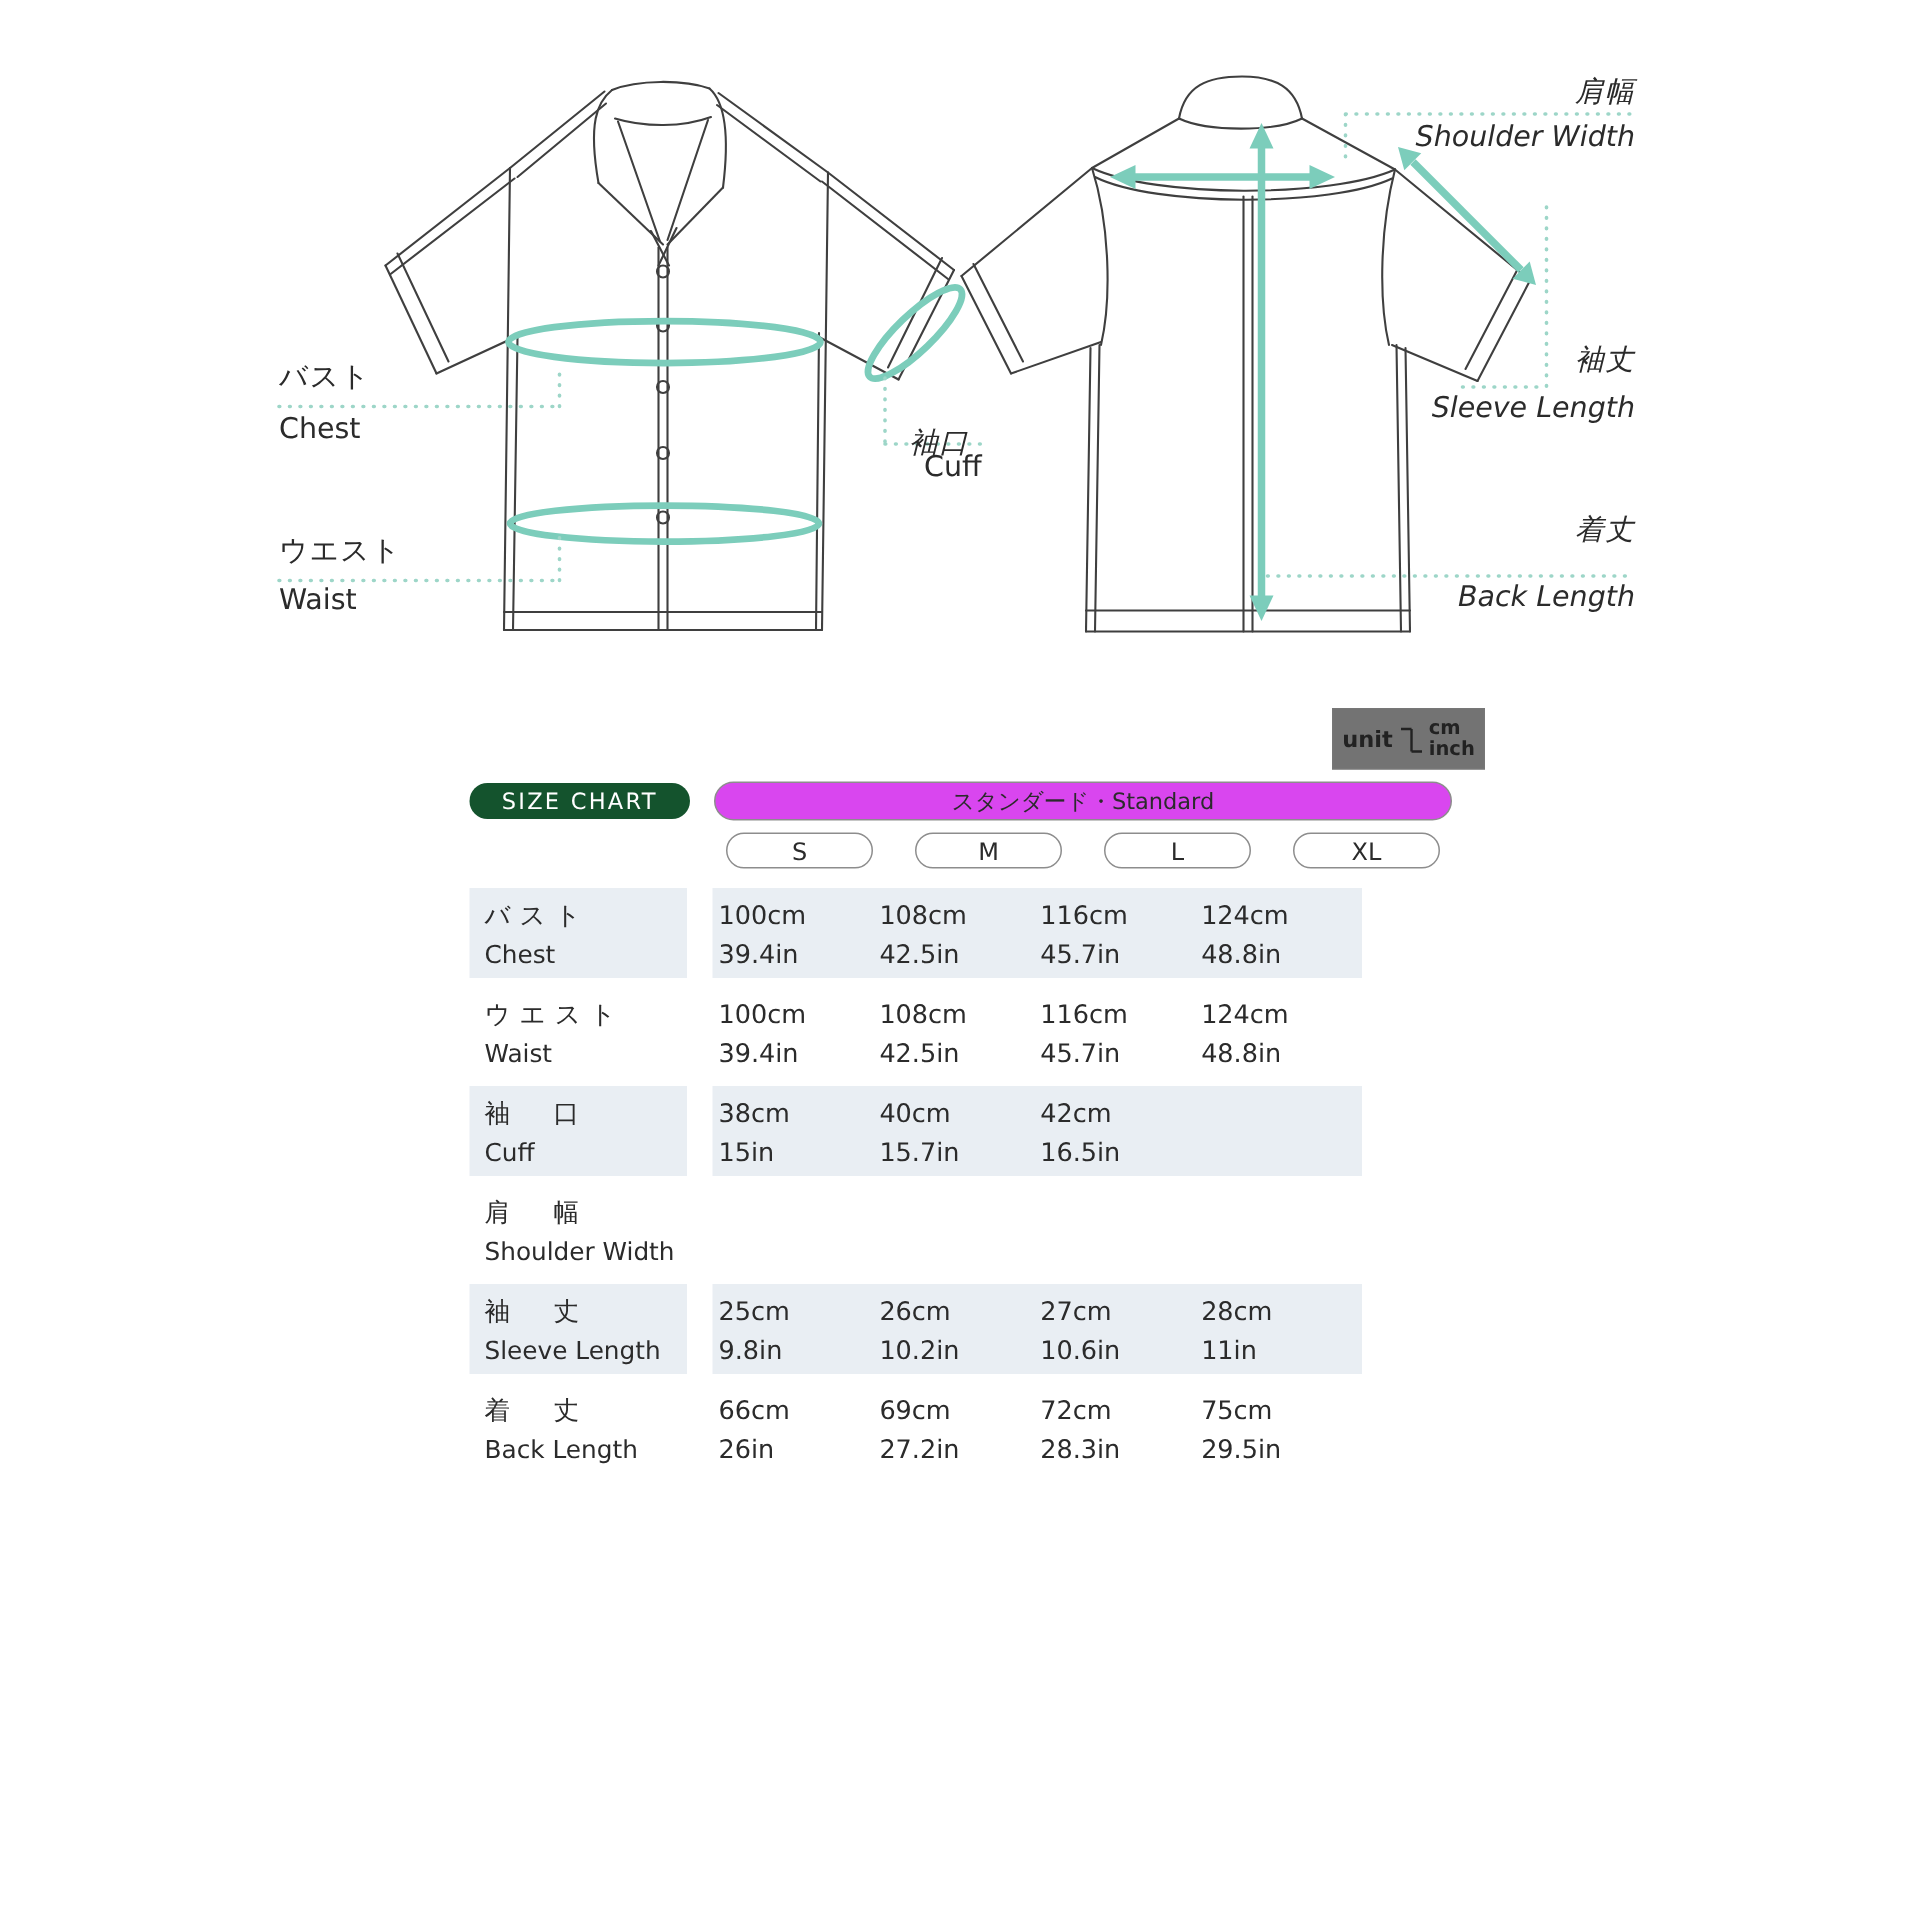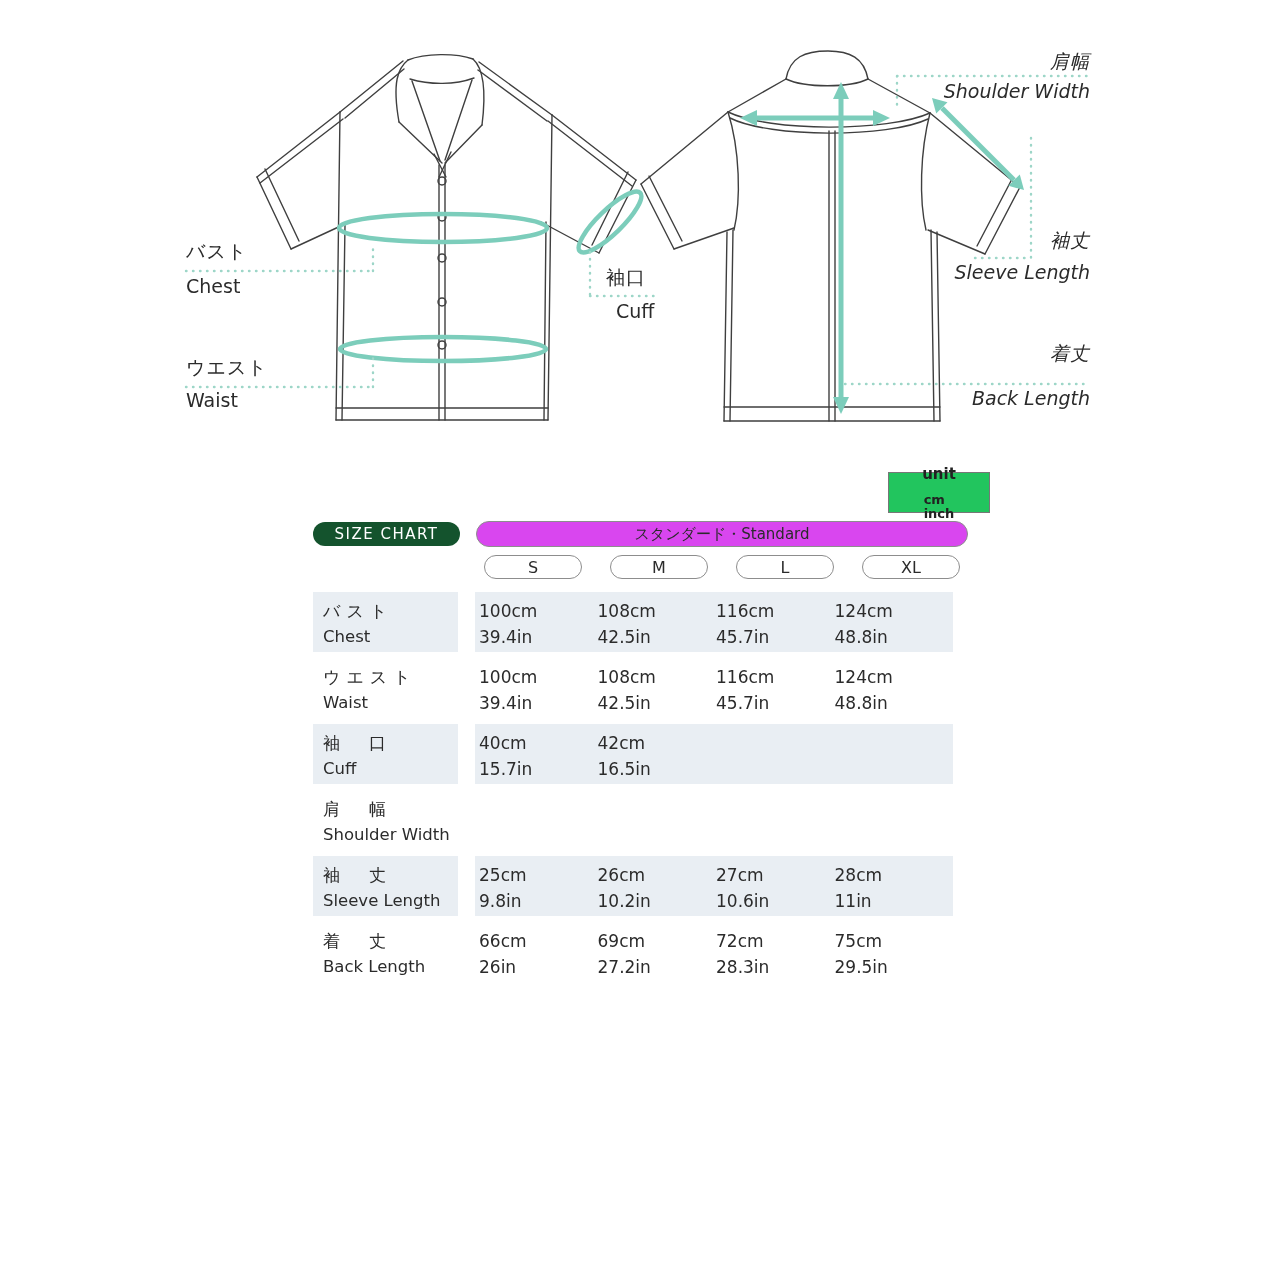--- a/index.html
+++ b/index.html
@@ -12,22 +12,22 @@
   .abs { position:absolute; }
 
   
   .dlabel { font-size:19px; line-height:22px; white-space:nowrap; }
   .dlabel.jp { letter-spacing:1px; }
   .ralign { text-align:right;font-style:italic; }
 
   
   .unit-box {
     left:888px; top:472px; width:102px; height:41px;
-    border:1.5px solid #777; background:#22c55e;
-    display:flex; align-items:center; justify-content:center; gap:5px;flex-direction:column;
+    border:1.5px solid #777; background:#737373;
+    display:flex; align-items:center; justify-content:center; gap:5px;
   }
   .unit-word { font-size:15px; font-weight:700; color:#222; }
   .unit-stack { font-size:13px; font-weight:700; color:#222; line-height:14px; }
 
   
   .sc-pill {
     left:313px; top:522px; width:147px; height:24px; border-radius:12px;
     background:#14532d; color:#ffffff; font-size:15px; letter-spacing:1.5px;
     display:flex; align-items:center; justify-content:center;
   }
@@ -44,21 +44,21 @@
     width:98px; height:24px; border-radius:12px; border:1.3px solid #8d8d8d;
     background:#fff; font-size:16px;
     display:flex; align-items:center; justify-content:center;
   }
 
   
   .table { left:313px; top:592px; width:655px; }
   .t-row { display:flex; height:60px; margin-bottom:6px; }
   .t-label { width:145px; padding:6px 0 0 10px; }
   .t-gap { width:17px; }
-  .t-values { width:478px; display:grid; grid-template-columns:1fr 1fr 1fr 1fr; padding:6px 0 0 4px; }
+  .t-values { width:433px; display:grid; grid-template-columns:1fr 1fr 1fr 1fr; padding:6px 0 0 4px; }
   .t-row.shade .t-label, .t-row.shade .t-values { background:#e9eef3; }
   .t-jp { font-size:17px; line-height:26px; letter-spacing:6px; white-space:nowrap; }
   .t-en { font-size:16.5px; line-height:25px; white-space:nowrap; }
   .v-cm, .v-in { font-size:17px; line-height:26px; }
 
   svg.diagram { position:absolute; left:0; top:0; }
   .shirt-line { stroke:#3f3f3f; stroke-width:1.4; fill:none; stroke-linejoin:round; stroke-linecap:round; }
   .teal { stroke:#7ccdbb; fill:none; }
   .teal-fill { fill:#7ccdbb; stroke:none; }
   .dots { stroke:#9dd6c8; stroke-width:2.4; fill:none; stroke-dasharray:0.5 6.5; stroke-linecap:round; }
@@ -180,21 +180,21 @@
       <path class="dots" d="M845,384 L1090,384"></path>
     </g>
   </svg>
 
   <div class="abs dlabel jp" style="left:186px; top:240px;">バスト</div>
   <div class="abs dlabel" style="left:186px; top:275px;">Chest</div>
 
   <div class="abs dlabel jp" style="left:186px; top:356px;">ウエスト</div>
   <div class="abs dlabel" style="left:186px; top:389px;">Waist</div>
 
-  <div class="abs dlabel jp" style="left:606px; top:266px;">袖口</div>
+  <div class="abs dlabel jp" style="left:606px; top:284px;font-style:italic;">袖口</div>
   <div class="abs dlabel" style="left:616px; top:300px;">Cuff</div>
 
   <div class="abs dlabel jp ralign" style="right:190px; top:50px;">肩幅</div>
   <div class="abs dlabel ralign" style="right:190px; top:80px;">Shoulder Width</div>
 
   <div class="abs dlabel jp ralign" style="right:190px; top:229px;text-align:center;">袖丈</div>
   <div class="abs dlabel ralign" style="right:190px; top:261px;">Sleeve Length</div>
 
   <div class="abs dlabel jp ralign" style="right:190px; top:342px;text-align:right;">着丈</div>
   <div class="abs dlabel ralign" style="right:190px; top:387px;">Back Length</div>
@@ -275,20 +275,24 @@
     </div>
 
     <div class="t-row shade">
       <div class="t-label">
         <div class="t-jp">袖　口</div>
         <div class="t-en">Cuff</div>
       </div>
       <div class="t-gap"></div>
       <div class="t-values">
         <div class="t-cell">
+            <div class="v-cm">38cm</div>
+            <div class="v-in">15in</div>
+          </div>
+        <div class="t-cell">
             <div class="v-cm">40cm</div>
             <div class="v-in">15.7in</div>
           </div>
         <div class="t-cell">
             <div class="v-cm">42cm</div>
             <div class="v-in">16.5in</div>
           </div>
       </div>
     </div>
 

